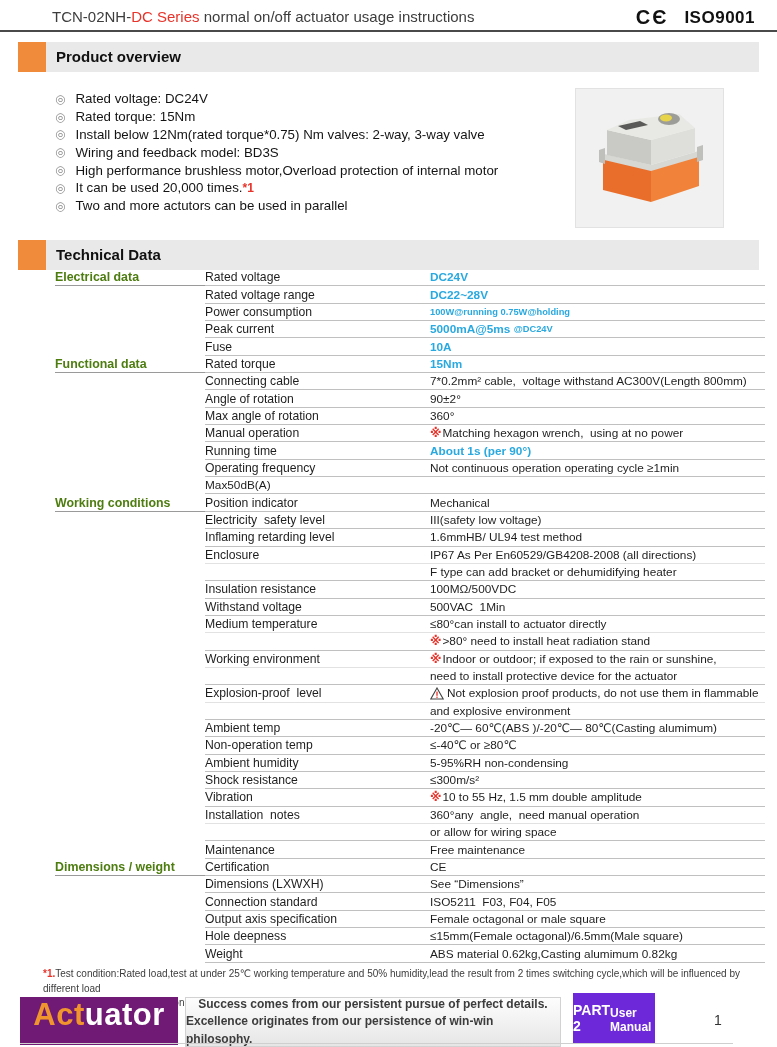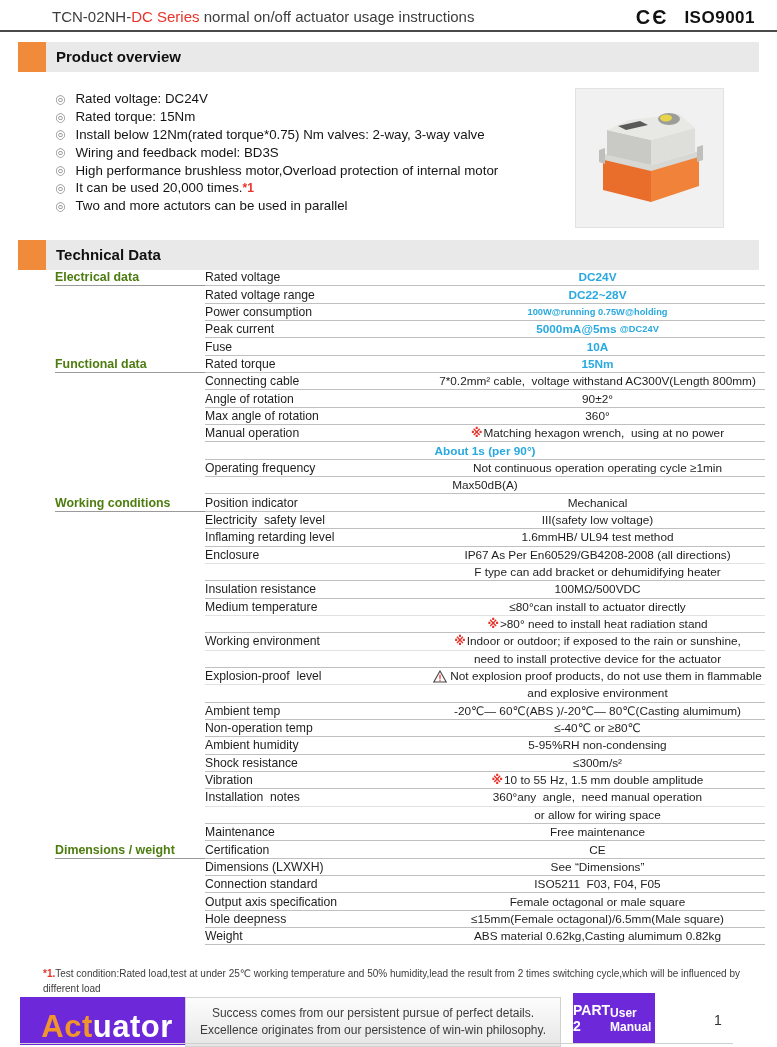--- a/index.html
+++ b/index.html
@@ -30,40 +30,40 @@
          display:flex;align-items:center;justify-content:center;}
 
   
   .ttable{position:absolute;left:55px;top:269px;width:710px;}
   .trow{display:flex;height:17.35px;}
   .c-cat{width:150px;display:flex;align-items:center;font-weight:bold;font-size:12.4px;color:#4d7c0f;white-space:pre;}
   .c-cat.has{border-bottom:1px solid #9a9a9a;}
   .c-prop{width:225px;display:flex;align-items:center;font-size:12.2px;color:#1e1e1e;
           border-bottom:1px solid #c0c0c0;white-space:pre;}
   .c-val{flex:1;display:flex;align-items:center;font-size:11.8px;color:#1e1e1e;
-         border-bottom:1px solid #c0c0c0;white-space:pre;overflow:hidden;justify-content:center;}
+         border-bottom:1px solid #c0c0c0;white-space:pre;overflow:hidden;}
   .trow.lt .c-prop,.trow.lt .c-val{border-bottom-color:#e2e2e2;}
   .s-b{color:#29a9e0;font-weight:bold;}
   .s-bs{color:#29a9e0;font-weight:bold;font-size:9.3px;}
   .s-r{color:#e8332a;font-weight:bold;margin-right:1px;}
   .warn{margin-right:3px;flex:none;}
 
   
   .fnote{position:absolute;left:43px;top:967px;width:715px;font-size:10px;color:#3c3c3c;line-height:1.45;}
   .fnote .mk{color:#e8332a;font-weight:bold;}
   .fnote .l2{padding-left:52px;}
 
   
-  .logo{position:absolute;left:20px;top:997px;width:158px;height:48px;background:#6d28d9;
-        display:flex;align-items:flex-end;justify-content:center;font-size:31px;font-weight:bold;letter-spacing:0.5px;padding-left:8px;}
+  .logo{position:absolute;left:20px;top:997px;width:158px;height:48px;background:#701a75;
+        display:flex;align-items:flex-start;justify-content:center;font-size:31px;font-weight:bold;letter-spacing:0.5px;}
   .logo .a{color:#f0952d;}
   .logo .b{color:#ffffff;}
   .slogan{position:absolute;left:185px;top:997px;width:374px;height:48px;border:1px solid #d2d2d2;
           background:linear-gradient(#fdfdfd,#e6e6e6);display:flex;flex-direction:column;align-items:center;justify-content:center;
-          font-size:12px;color:#3c3c3c;line-height:1.45;}
+          font-size:12px;color:#3c3c3c;line-height:1.45;font-weight:bold;}
   .partbox{position:absolute;left:573px;top:993px;width:82px;height:50px;background:#6d28d9;color:#fff;
            display:flex;flex-direction:row;align-items:center;justify-content:center;}
   .partbox .p1{font-size:14px;font-weight:bold;}
   .partbox .p2{font-size:12px;font-weight:bold;margin-top:3px;}
   .pageno{position:absolute;left:714px;top:1012px;font-size:14px;color:#333;}
   .f-line{position:absolute;left:20px;top:1043px;width:713px;border-top:1px solid #cfcfcf;}
 </style>
 </head>
 <body>
 
@@ -158,20 +158,21 @@
         <div class="c-prop">Max angle of rotation</div>
         <div class="c-val"><span>360°</span></div>
       </div>
       <div class="trow">
         <div class="c-cat"></div>
         <div class="c-prop">Manual operation</div>
         <div class="c-val"><span class="s-r">※</span><span>Matching hexagon wrench,  using at no power</span></div>
       </div>
       <div class="trow">
         <div class="c-cat"></div>
+        <div class="c-prop">Running time</div>
         <div class="c-val"><span class="s-b">About 1s (per 90°)</span></div>
       </div>
       <div class="trow">
         <div class="c-cat"></div>
         <div class="c-prop">Operating frequency</div>
         <div class="c-val"><span>Not continuous operation operating cycle ≥1min</span></div>
       </div>
       <div class="trow">
         <div class="c-cat"></div>
         <div class="c-val"><span>Max50dB(A)</span></div>
@@ -198,20 +199,25 @@
       </div>
       <div class="trow ct">
         <div class="c-cat"></div>
         <div class="c-prop"></div>
         <div class="c-val"><span>F type can add bracket or dehumidifying heater</span></div>
       </div>
       <div class="trow">
         <div class="c-cat"></div>
         <div class="c-prop">Insulation resistance</div>
         <div class="c-val"><span>100MΩ/500VDC</span></div>
+      </div>
+      <div class="trow">
+        <div class="c-cat"></div>
+        <div class="c-prop">Withstand voltage</div>
+        <div class="c-val"><span>500VAC  1Min</span></div>
       </div>
       <div class="trow lt">
         <div class="c-cat"></div>
         <div class="c-prop">Medium temperature</div>
         <div class="c-val"><span>≤80°can install to actuator directly</span></div>
       </div>
       <div class="trow ct">
         <div class="c-cat"></div>
         <div class="c-prop"></div>
         <div class="c-val"><span class="s-r">※</span><span>&gt;80° need to install heat radiation stand</span></div>

